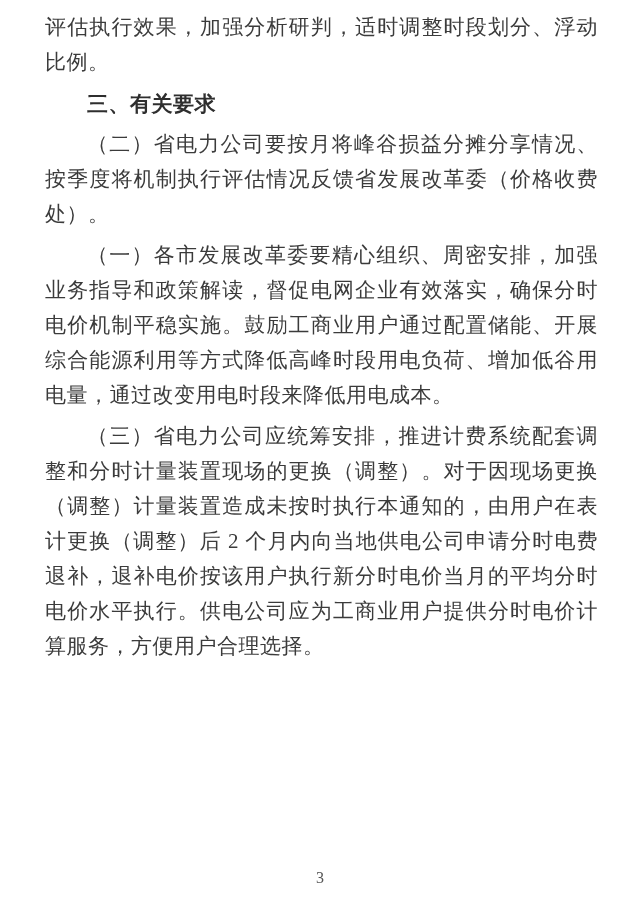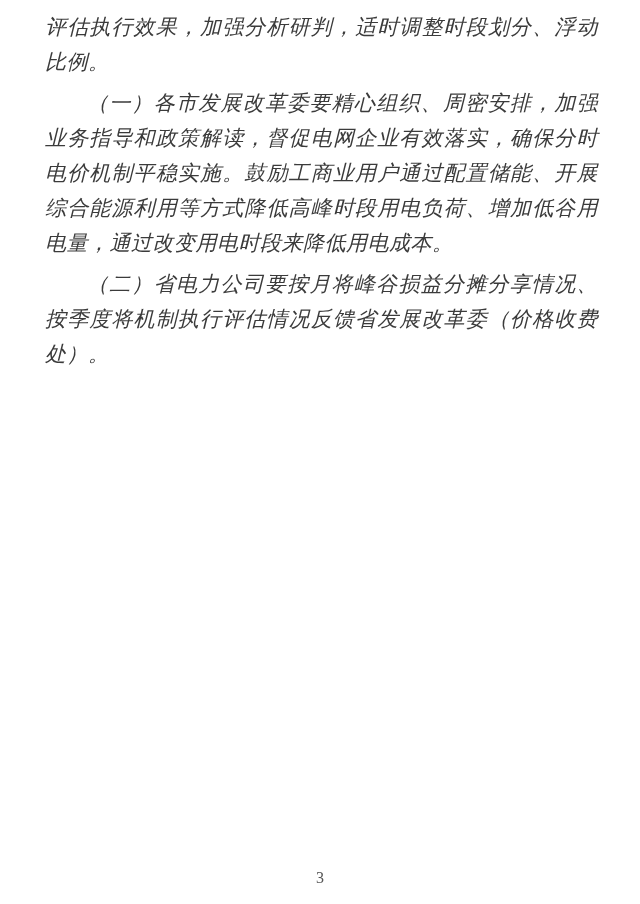--- a/index.html
+++ b/index.html
@@ -20,21 +20,20 @@
     .content {
       position: absolute;
       left: 45px;
       top: 10px;
       width: 553px;
       font-size: 21px;
       line-height: 35px;
       text-align: justify;
       text-justify: inter-character;
       letter-spacing: 0.5px;
-      font-style: italic;
     }
     .para {
       margin: 0 0 6px 0;
       text-indent: 2em;
     }
     .para.continuation {
       text-indent: 0;
     }
     .heading {
       font-family: "Liberation Sans", "DejaVu Sans", sans-serif;
@@ -57,17 +56,19 @@
       letter-spacing: 0;
       font-family: "Liberation Serif", "DejaVu Serif", serif;
     }
   </style>
 </head>
 <body>
 
 <div class="page">
   <div class="content">
     <p class="para continuation">评估执行效果，加强分析研判，适时调整时段划分、浮动比例。</p>
+    <h2 class="heading">三、有关要求</h2>
+    <p class="para">（二）省电力公司要按月将峰谷损益分摊分享情况、按季度将机制执行评估情况反馈省发展改革委（价格收费处）。</p>
     <p class="para">（一）各市发展改革委要精心组织、周密安排，加强业务指导和政策解读，督促电网企业有效落实，确保分时电价机制平稳实施。鼓励工商业用户通过配置储能、开展综合能源利用等方式降低高峰时段用电负荷、增加低谷用电量，通过改变用电时段来降低用电成本。</p>
-    <p class="para">（二）省电力公司要按月将峰谷损益分摊分享情况、按季度将机制执行评估情况反馈省发展改革委（价格收费处）。</p>
+    <p class="para">（三）省电力公司应统筹安排，推进计费系统配套调整和分时计量装置现场的更换（调整）。对于因现场更换（调整）计量装置造成未按时执行本通知的，由用户在表计更换（调整）后 2 个月内向当地供电公司申请分时电费退补，退补电价按该用户执行新分时电价当月的平均分时电价水平执行。供电公司应为工商业用户提供分时电价计算服务，方便用户合理选择。</p>
   </div>
   <div class="page-number">3</div>
 </div>
 
 </body></html>

